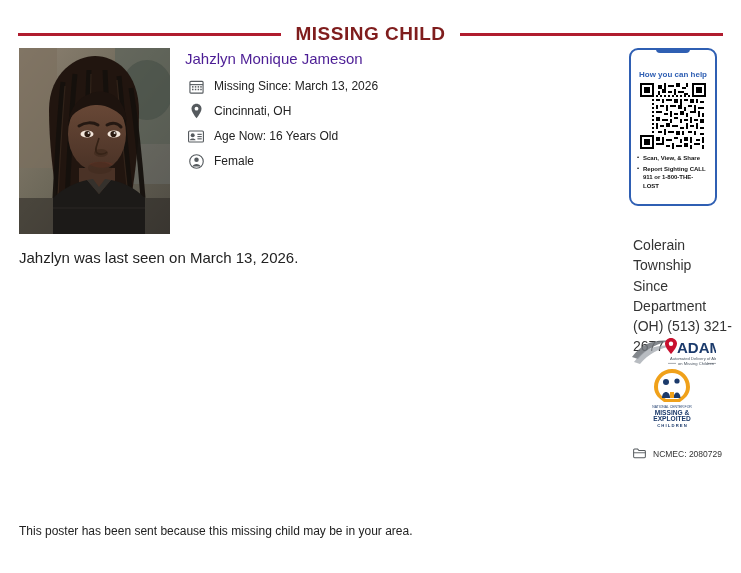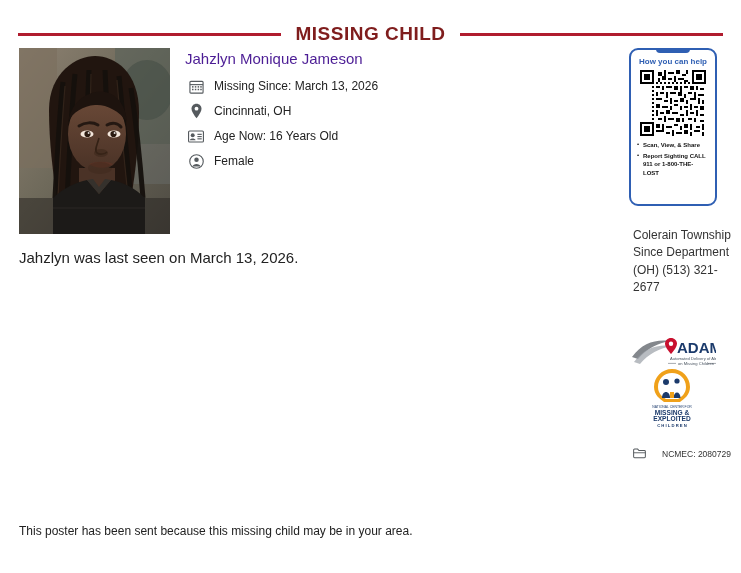--- a/index.html
+++ b/index.html
@@ -104,21 +104,21 @@
   .qr-card {
     position: absolute;
     left: 629px;
     top: 48px;
     width: 88px;
     height: 158px;
     border: 2px solid #2f5fb3;
     border-radius: 9px;
     background: #ffffff;
     box-sizing: border-box;
-    padding-top: 7px;
+    padding-top: 20px;
     text-align: center;
   }
   .qr-card .phone-notch {
     position: absolute;
     top: -2px;
     left: 50%;
     transform: translateX(-50%);
     width: 34px;
     height: 5px;
     background: #2f5fb3;
@@ -155,23 +155,23 @@
   .qr-card li:before {
     content: "\2022";
     position: absolute;
     left: 0;
     top: -1px;
   }
 
   .agency {
     position: absolute;
     left: 633px;
-    top: 227px;
+    top: 235px;
     width: 100px;
-    font-size: 12px;
+    font-size: 14px;
     line-height: 1.45;
     color: #333333;
   }
 
   
   .adam {
     position: absolute;
     left: 630px;
     top: 335px;
     width: 86px;
@@ -188,21 +188,21 @@
     height: 60px;
   }
   .ncmec svg { display:block; }
 
   .ncmec-id {
     position: absolute;
     left: 633px;
     top: 445px;
     display: flex;
     align-items: center;
-    gap: 16px;
+    gap: 7px;
   }
   .ncmec-id .idtxt {
     font-size: 8.5px;
     color: #333333;
   }
 
   .footer {
     position: absolute;
     left: 19px;
     top: 524px;

